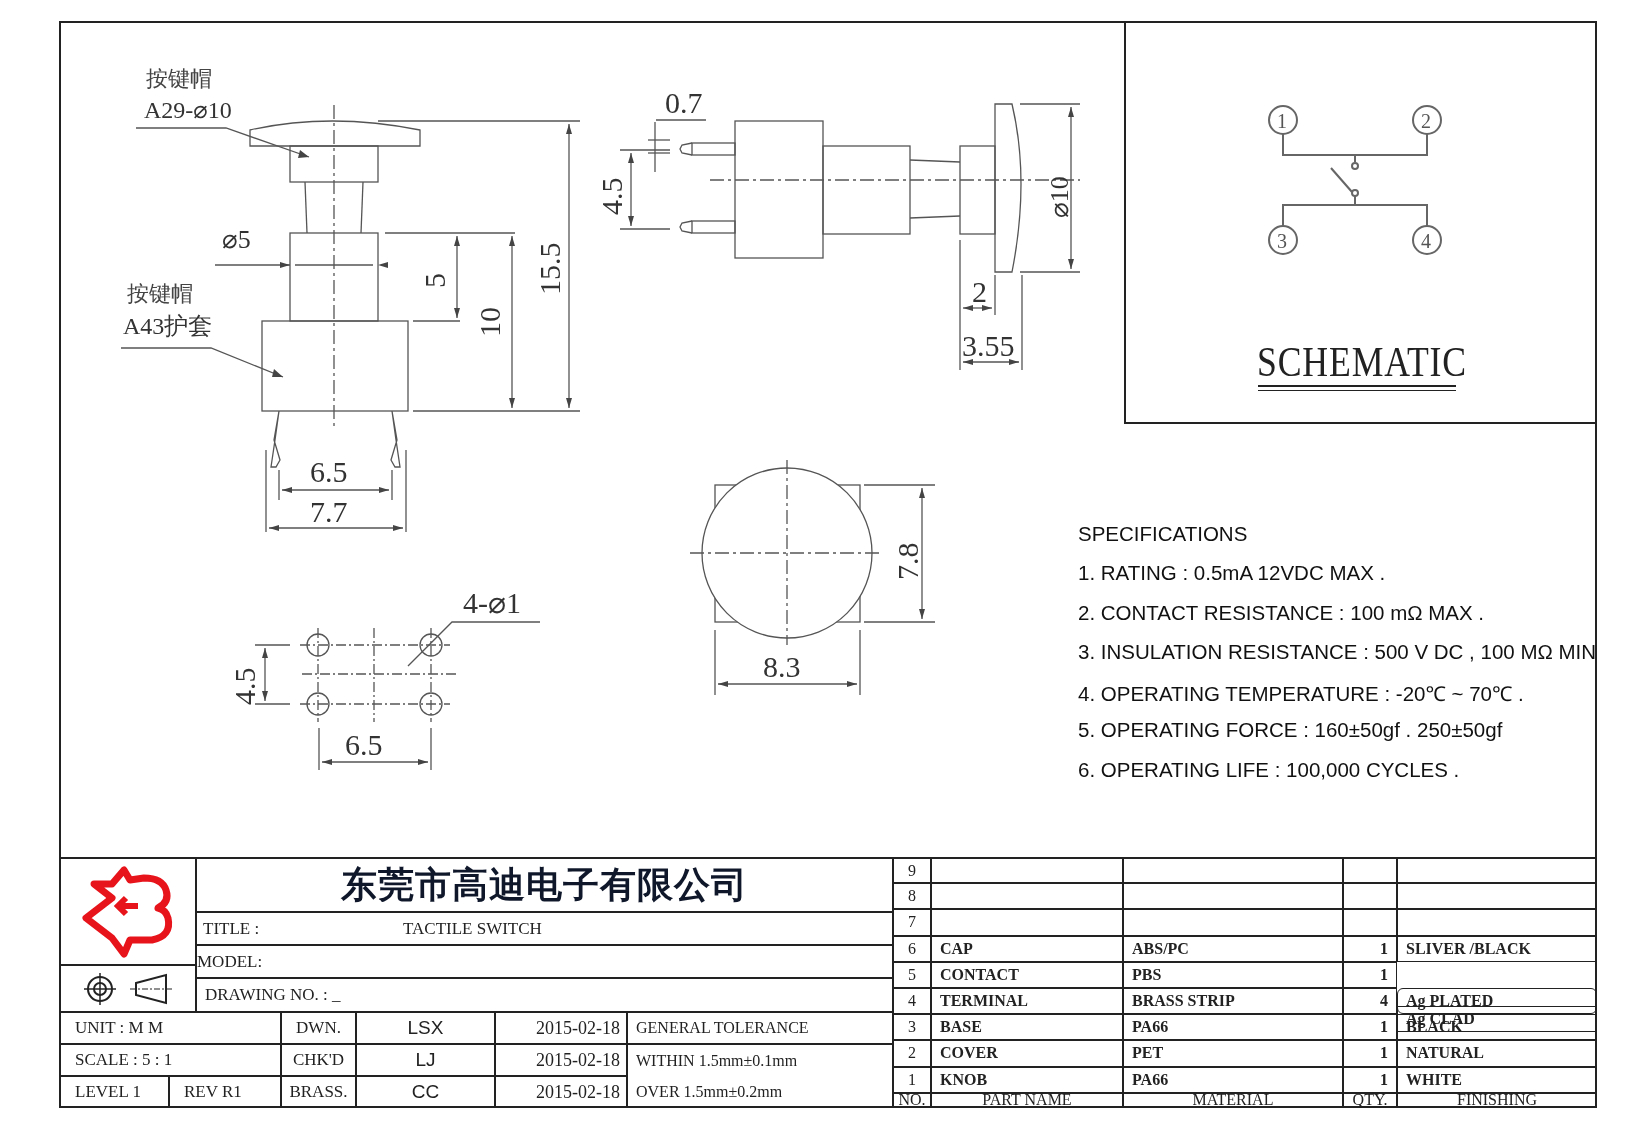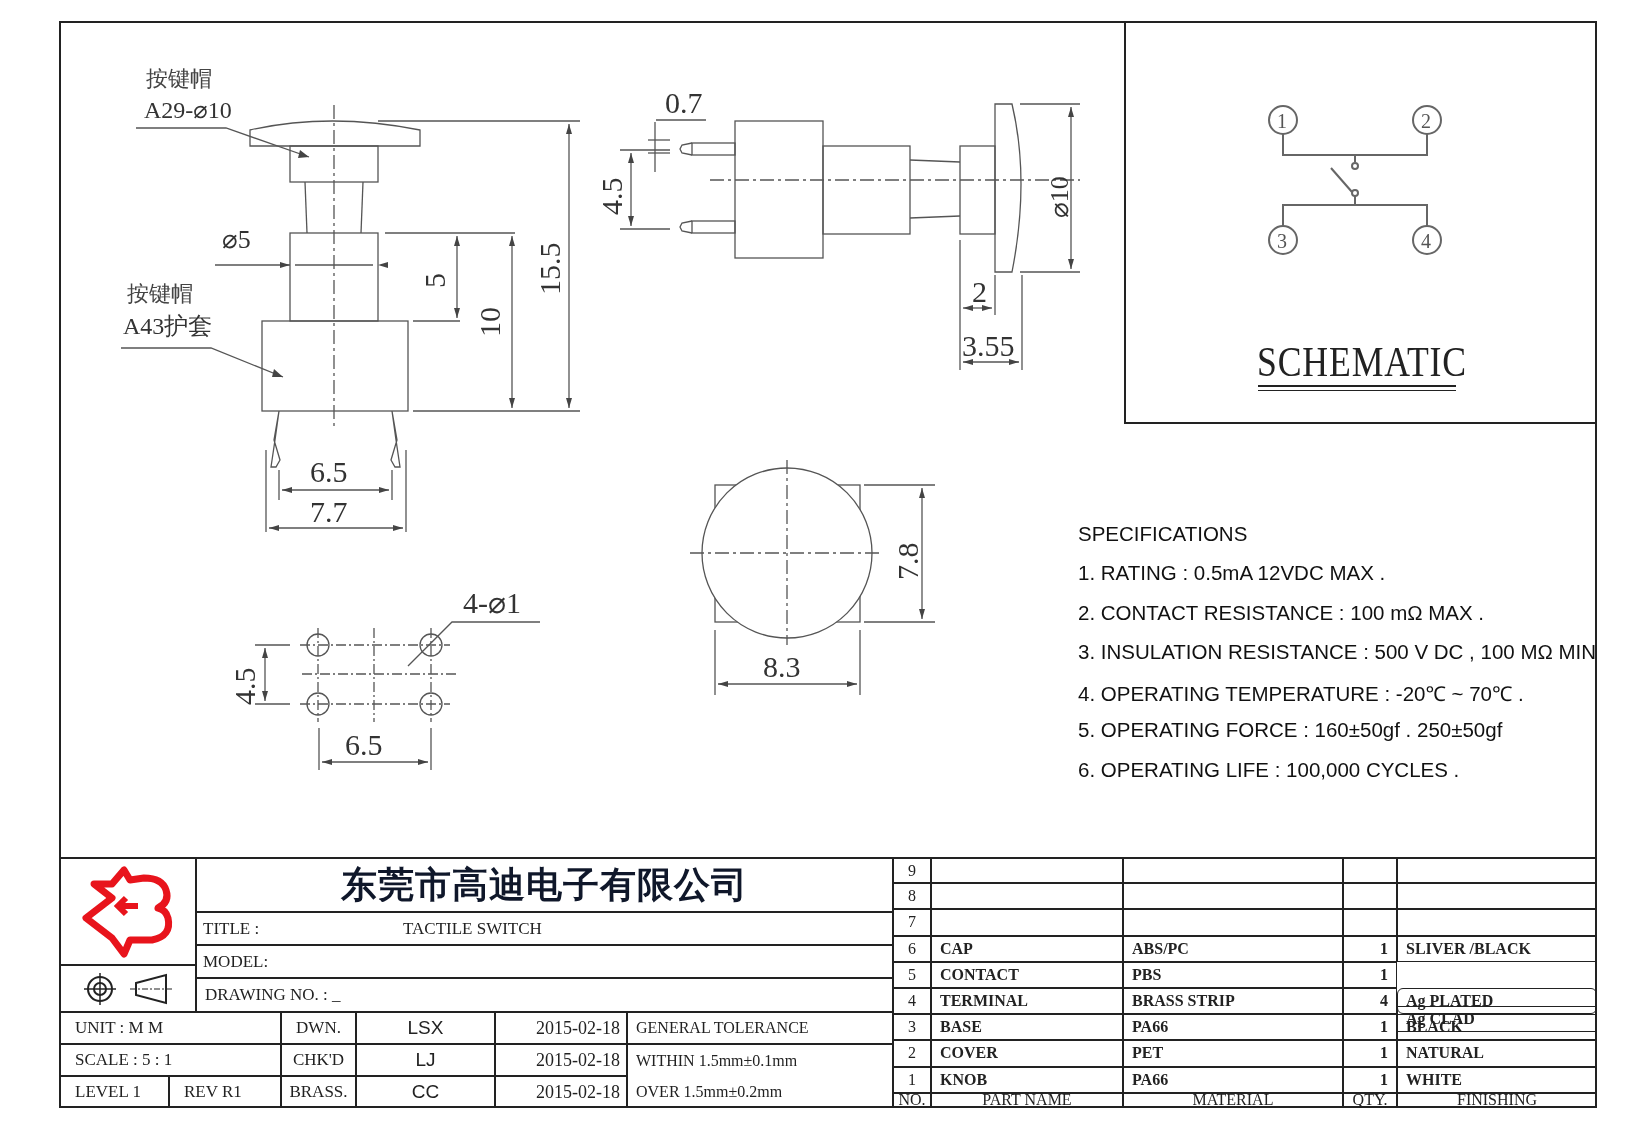--- a/index.html
+++ b/index.html
@@ -236,21 +236,21 @@
     </svg>
   </div>
 
   <div class="cell center" style="left:137px;top:0;width:697px;height:55px;border-top-width:2px">
     <span class="company">东莞市高迪电子有限公司</span>
   </div>
   <div class="cell" style="left:137px;top:55px;width:697px;height:33px;padding-left:6px">
     <span style="width:200px">TITLE :</span>
     <span>TACTILE SWITCH</span>
   </div>
-  <div class="cell" style="left:137px;top:88px;width:697px;height:33px;padding-left:6px">
+  <div class="cell" style="left:137px;top:88px;width:697px;height:33px;">
     <span>MODEL:</span>
     <span></span>
   </div>
   <div class="cell" style="left:137px;top:121px;width:697px;height:34px;padding-left:8px">
     <span>DRAWING NO. : _</span>
   </div>
 
   <div class="cell" style="left:0;top:155px;width:222px;height:32px;padding-left:16px;border-left:0">
       <span>UNIT   :   M M</span>
     </div>

